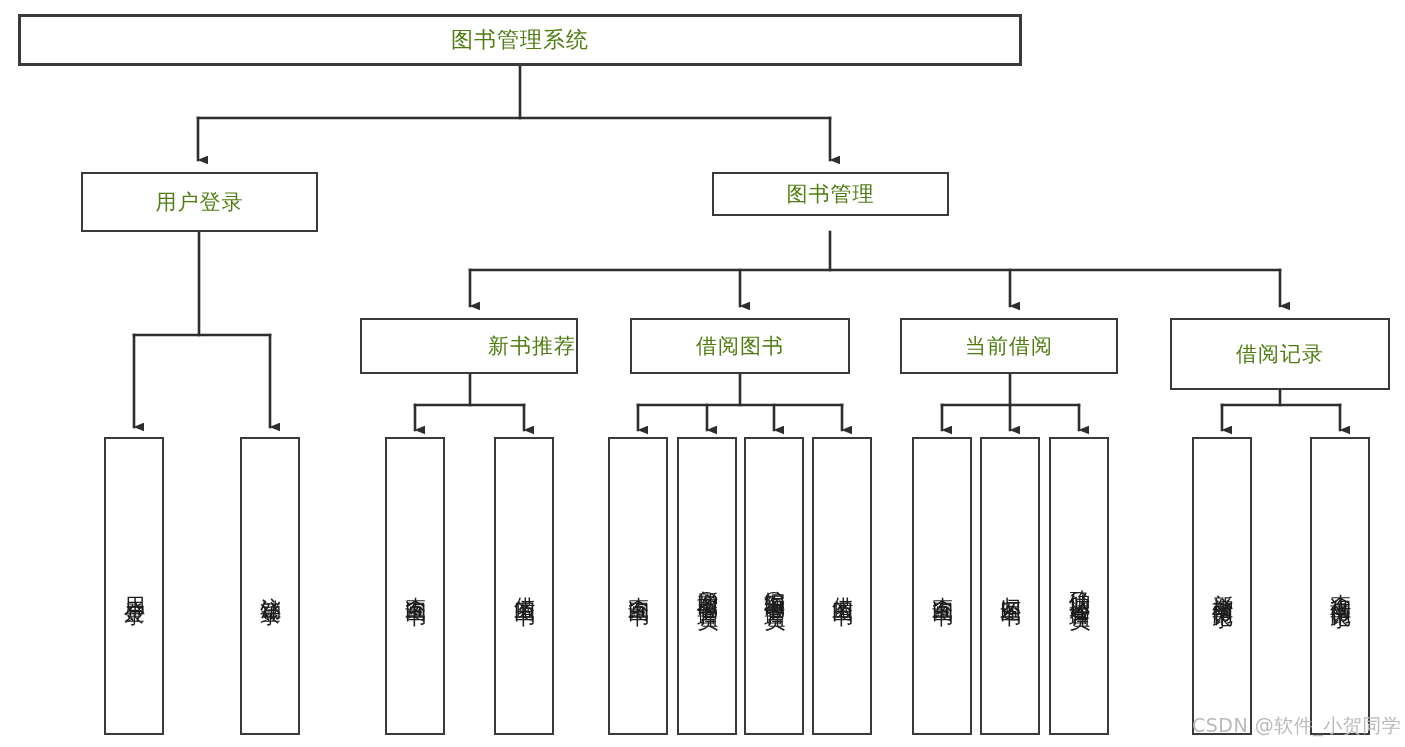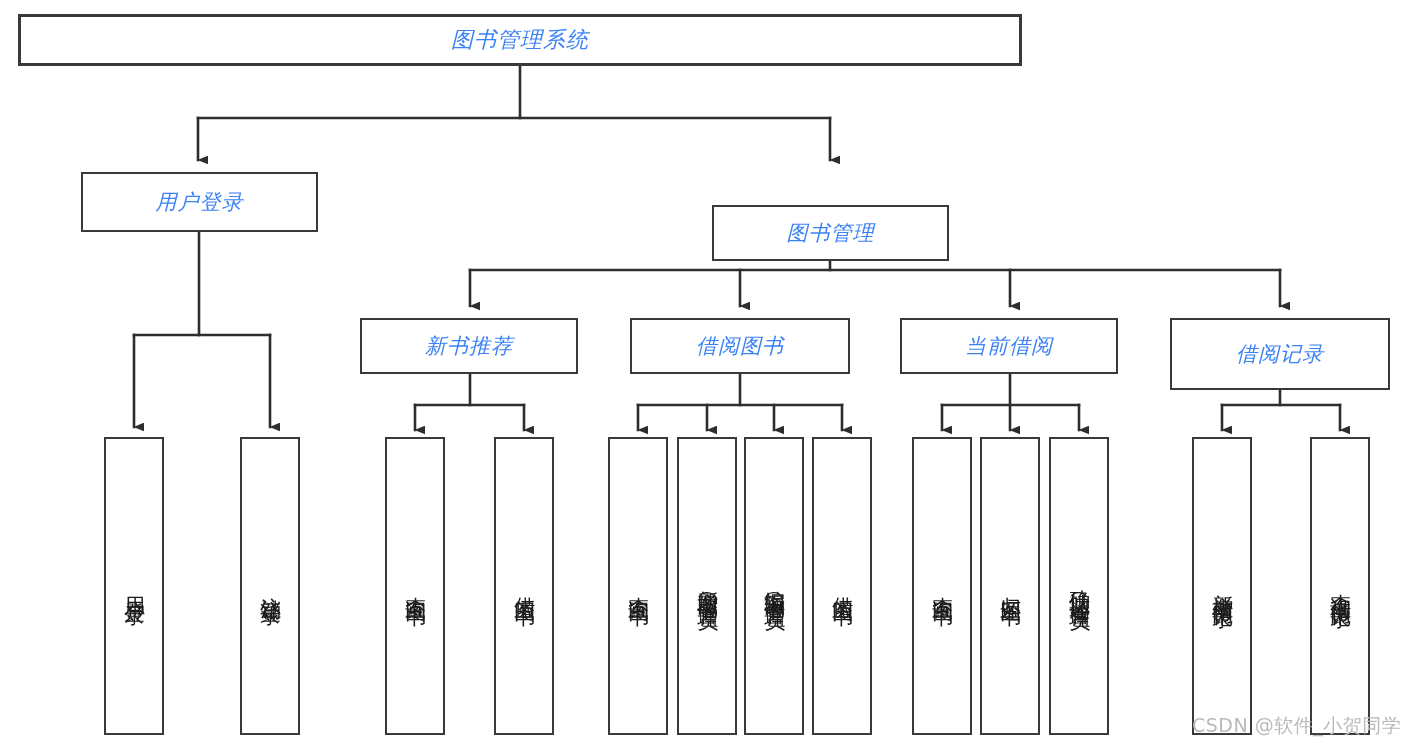--- a/index.html
+++ b/index.html
@@ -27,22 +27,21 @@
     color:#1a1a1a;
   }
   .node.root{
     border-width:3px;
   }
   .node .label{
     font-size:21px;
     line-height:1.15;
     letter-spacing:1px;
     white-space:nowrap;
-    color:#3b82f6;
-    font-style:italic;
+    color:#4d7c0f;
   }
   .node.root .label{font-size:22px;}
   .node.level1 .label{font-size:21px;}
   .node.level2 .label{font-size:21px;}
 
   
   .leaf{
     position:absolute;
     box-sizing:border-box;
     background:#ffffff;
@@ -138,25 +137,25 @@
   </svg>
 
   <div class="node root" style="left:18px;top:14px;width:1004px;height:52px;">
     <span class="label">图书管理系统</span>
   </div>
 
   <div class="node level1" style="left:81px;top:172px;width:237px;height:60px;">
     <span class="label">用户登录</span>
   </div>
 
-  <div class="node level1" style="left:712px;top:172px;width:237px;height:56px;margin-top:33px;">
+  <div class="node level1" style="left:712px;top:172px;width:237px;height:44px;">
     <span class="label">图书管理</span>
   </div>
 
-  <div class="node level2" style="left:360px;top:318px;width:218px;height:56px;">
+  <div class="node level2" style="left:360px;top:318px;width:218px;height:56px;justify-content:flex-end;">
     <span class="label">新书推荐</span>
   </div>
 
   <div class="node level2" style="left:630px;top:318px;width:220px;height:56px;">
     <span class="label">借阅图书</span>
   </div>
 
   <div class="node level2" style="left:900px;top:318px;width:218px;height:56px;">
     <span class="label">当前借阅</span>
   </div>

